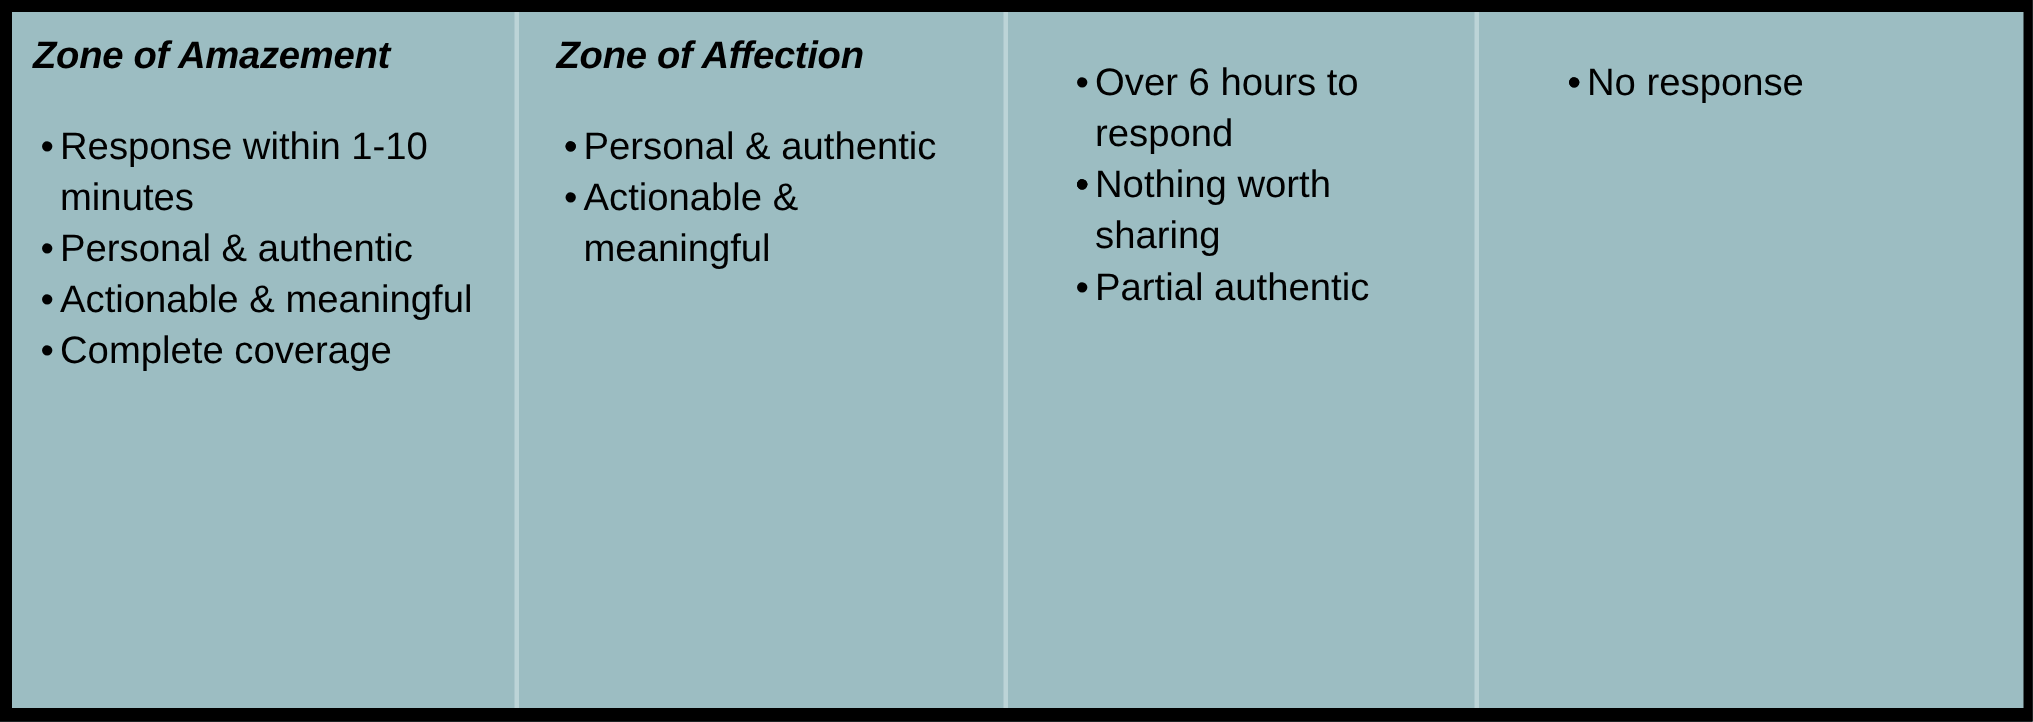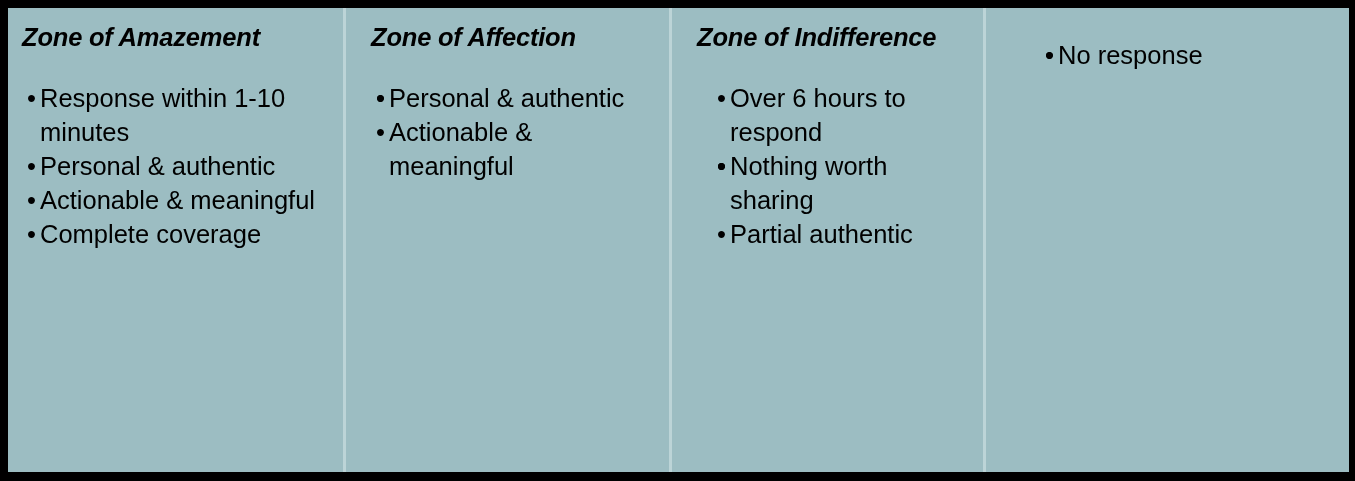--- a/index.html
+++ b/index.html
@@ -112,21 +112,20 @@
     <div class="zone zone-2">
       <div class="zone-header">Zone of Affection</div>
       <ul class="bullet-list">
         <li class="bullet-item"><span class="bullet-dot">•</span></li>
         <li class="bullet-item"><span class="bullet-dot">•</span><span>Personal &amp; authentic</span></li>
         <li class="bullet-item"><span class="bullet-dot">•</span><span>Actionable &amp; meaningful</span></li>
       </ul>
     </div>
 
     <div class="zone zone-3">
-      <div class="zone-header">Zone of Indifference</div>
       <ul class="bullet-list">
         <li class="bullet-item"><span class="bullet-dot">•</span><span>Over 6 hours to respond</span></li>
         <li class="bullet-item"><span class="bullet-dot">•</span></li>
         <li class="bullet-item"><span class="bullet-dot">•</span></li>
         <li class="bullet-item"><span class="bullet-dot">•</span><span>Nothing worth sharing</span></li>
         <li class="bullet-item"><span class="bullet-dot">•</span><span>Partial authentic</span></li>
       </ul>
     </div>
 
     <div class="zone zone-4">

